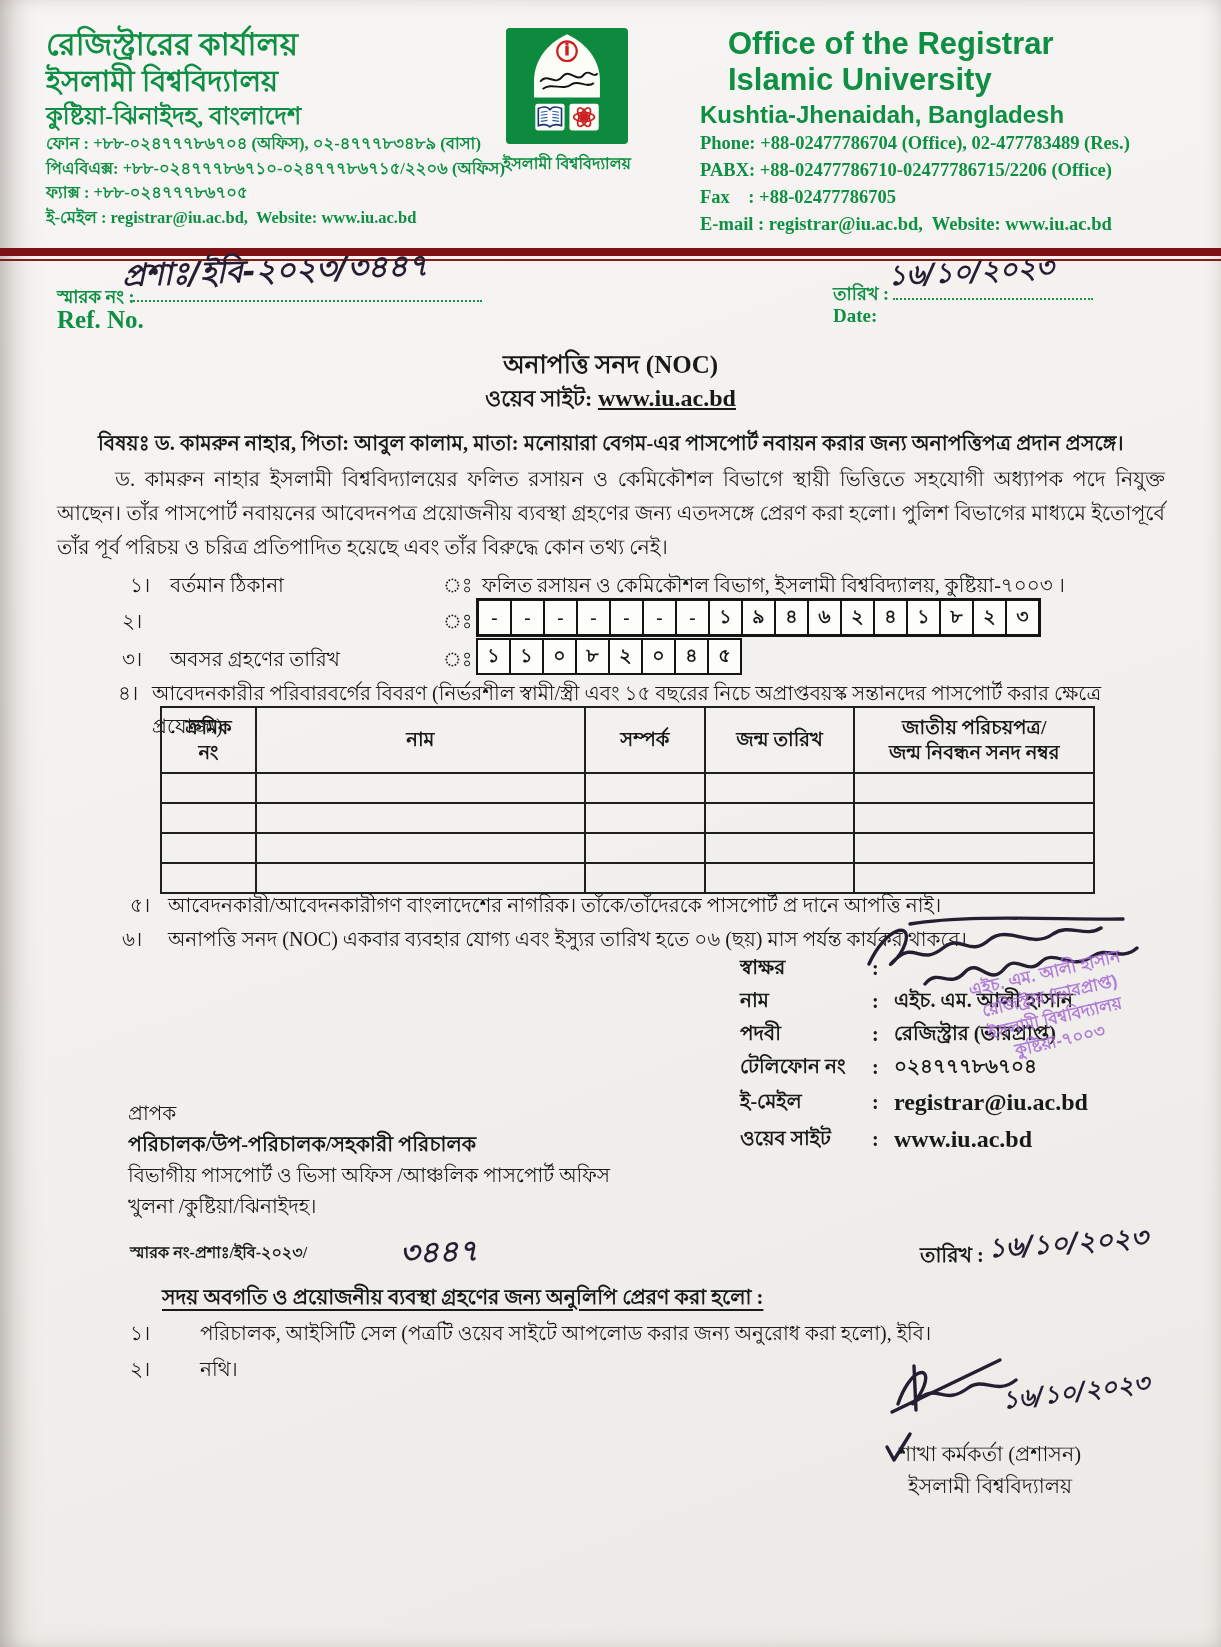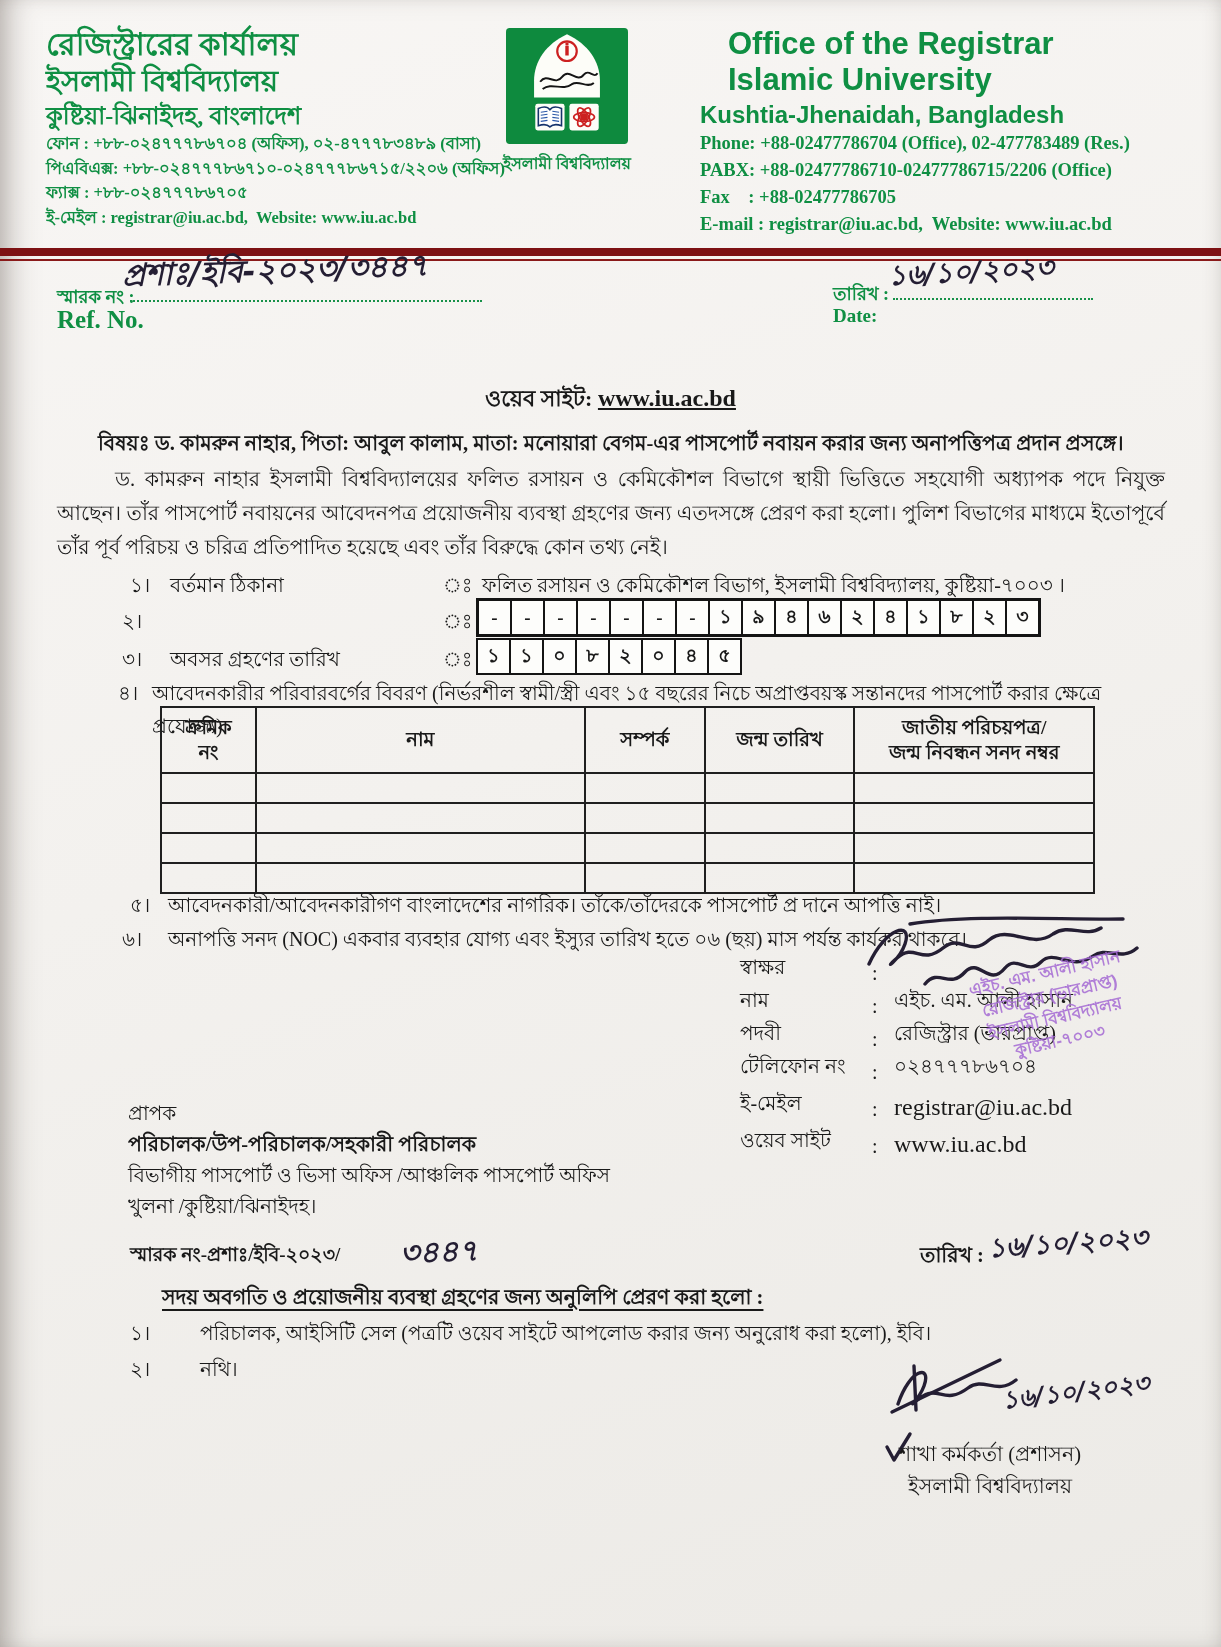--- a/index.html
+++ b/index.html
@@ -41,21 +41,21 @@
   .boxstrip{display:flex;border:3px solid #141414;background:#fdfdfb;}
   .boxcell{width:31px;height:33px;border-right:2px solid #141414;display:flex;align-items:center;justify-content:center;
            font-size:19px;font-weight:bold;}
   .boxcell:last-child{border-right:none;}
   
   table.fam{border-collapse:collapse;background:transparent;}
   table.fam th,table.fam td{border:2px solid #1f1f1f;}
   table.fam th{font-size:19.5px;font-weight:bold;text-align:center;white-space:pre-line;line-height:1.3;padding:4px 2px;height:56px;}
   table.fam td{height:26px;}
   
-  .sigrow{display:flex;height:33px;align-items:flex-end;font-size:20px;}
+  .sigrow{display:flex;height:33px;align-items:center;font-size:20px;font-weight:bold;}
   .siglabel{width:132px;}
   .sigsep{width:22px;}
   .sigval{white-space:nowrap;}
   .sigval.mono-big{font-size:24px;}
   .stamp{color:rgba(164,106,212,.85);font-weight:bold;font-size:17px;line-height:1.35;text-align:center;
          transform:rotate(-13deg);font-family:"Liberation Sans",sans-serif;}
   .underl{text-decoration:underline;text-underline-offset:5px;}
   .pen{stroke:#241e33;stroke-width:3.4;fill:none;stroke-linecap:round;stroke-linejoin:round;}
 </style>
 </head>
@@ -124,20 +124,21 @@
 
   <div class="abs lbl green" style="left:57px;top:283px;">স্মারক নং :</div>
   <div class="abs dotted" style="left:130px;top:299px;width:352px;"></div>
   <div class="abs hand" style="left:122px;top:246px;font-size:31px;transform:rotate(-2deg);">প্রশাঃ/ইবি-২০২৩/৩৪৪৭</div>
   <div class="abs lbl green" style="left:57px;top:306px;font-size:25px;">Ref. No.</div>
   <div class="abs lbl green" style="left:833px;top:280px;">তারিখ :</div>
   <div class="abs dotted" style="left:893px;top:297px;width:200px;"></div>
   <div class="abs hand" style="left:888px;top:250px;font-size:28px;transform:rotate(-3deg);">১৬/১০/২০২৩</div>
   <div class="abs lbl green" style="left:833px;top:305px;font-size:19px;">Date:</div>
 
+  <div class="abs title-main">অনাপত্তি সনদ (NOC)</div>
   <div class="abs subject">বিষয়ঃ ড. কামরুন নাহার, পিতা: আবুল কালাম, মাতা: মনোয়ারা বেগম-এর পাসপোর্ট নবায়ন করার জন্য অনাপত্তিপত্র প্রদান প্রসঙ্গে।</div>
 
   <div class="abs title-web">
     <span>ওয়েব সাইট:</span>
     <span class="title-url">www.iu.ac.bd</span>
   </div>
 
   <div class="abs bodytext">ড. কামরুন নাহার ইসলামী বিশ্ববিদ্যালয়ের ফলিত রসায়ন ও কেমিকৌশল বিভাগে স্থায়ী ভিত্তিতে সহযোগী অধ্যাপক পদে নিযুক্ত আছেন। তাঁর পাসপোর্ট নবায়নের আবেদনপত্র প্রয়োজনীয় ব্যবস্থা গ্রহণের জন্য এতদসঙ্গে প্রেরণ করা হলো। পুলিশ বিভাগের মাধ্যমে ইতোপূর্বে তাঁর পূর্ব পরিচয় ও চরিত্র প্রতিপাদিত হয়েছে এবং তাঁর বিরুদ্ধে কোন তথ্য নেই।</div>
 
   <div class="abs itm" style="left:130px;top:570px;">১।</div>
@@ -286,21 +287,21 @@
     <div>কুষ্টিয়া-৭০০৩</div>
   </div>
 
   <div class="abs" style="left:128px;top:1098px;font-size:20px;line-height:31px;">
     <div>প্রাপক</div>
     <div style="font-weight:bold;font-size:20.5px;">পরিচালক/উপ-পরিচালক/সহকারী পরিচালক</div>
     <div>বিভাগীয় পাসপোর্ট ও ভিসা অফিস /আঞ্চলিক পাসপোর্ট অফিস</div>
     <div>খুলনা /কুষ্টিয়া/ঝিনাইদহ।</div>
   </div>
 
-  <div class="abs" style="left:130px;top:1240px;font-size:19px;font-weight:bold;">স্মারক নং-প্রশাঃ/ইবি-২০২৩/</div>
+  <div class="abs" style="left:130px;top:1240px;font-size:16px;font-weight:bold;">স্মারক নং-প্রশাঃ/ইবি-২০২৩/</div>
   <div class="abs hand" style="left:400px;top:1228px;font-size:30px;transform:rotate(-2deg);">৩৪৪৭</div>
   <div class="abs" style="left:920px;top:1240px;font-size:20.5px;font-weight:bold;">তারিখ :</div>
   <div class="abs hand" style="left:988px;top:1222px;font-size:27px;transform:rotate(-4deg);">১৬/১০/২০২৩</div>
 
   <div class="abs underl" style="left:162px;top:1282px;font-size:20.5px;font-weight:bold;">সদয় অবগতি ও প্রয়োজনীয় ব্যবস্থা গ্রহণের জন্য অনুলিপি প্রেরণ করা হলো :</div>
 
   <div class="abs itm" style="left:130px;top:1318px;">১।</div>
   <div class="abs itm" style="left:200px;top:1318px;width:960px;">পরিচালক, আইসিটি সেল (পত্রটি ওয়েব সাইটে আপলোড করার জন্য অনুরোধ করা হলো), ইবি।</div>
   <div class="abs itm" style="left:130px;top:1354px;">২।</div>
   <div class="abs itm" style="left:200px;top:1354px;">নথি।</div>

